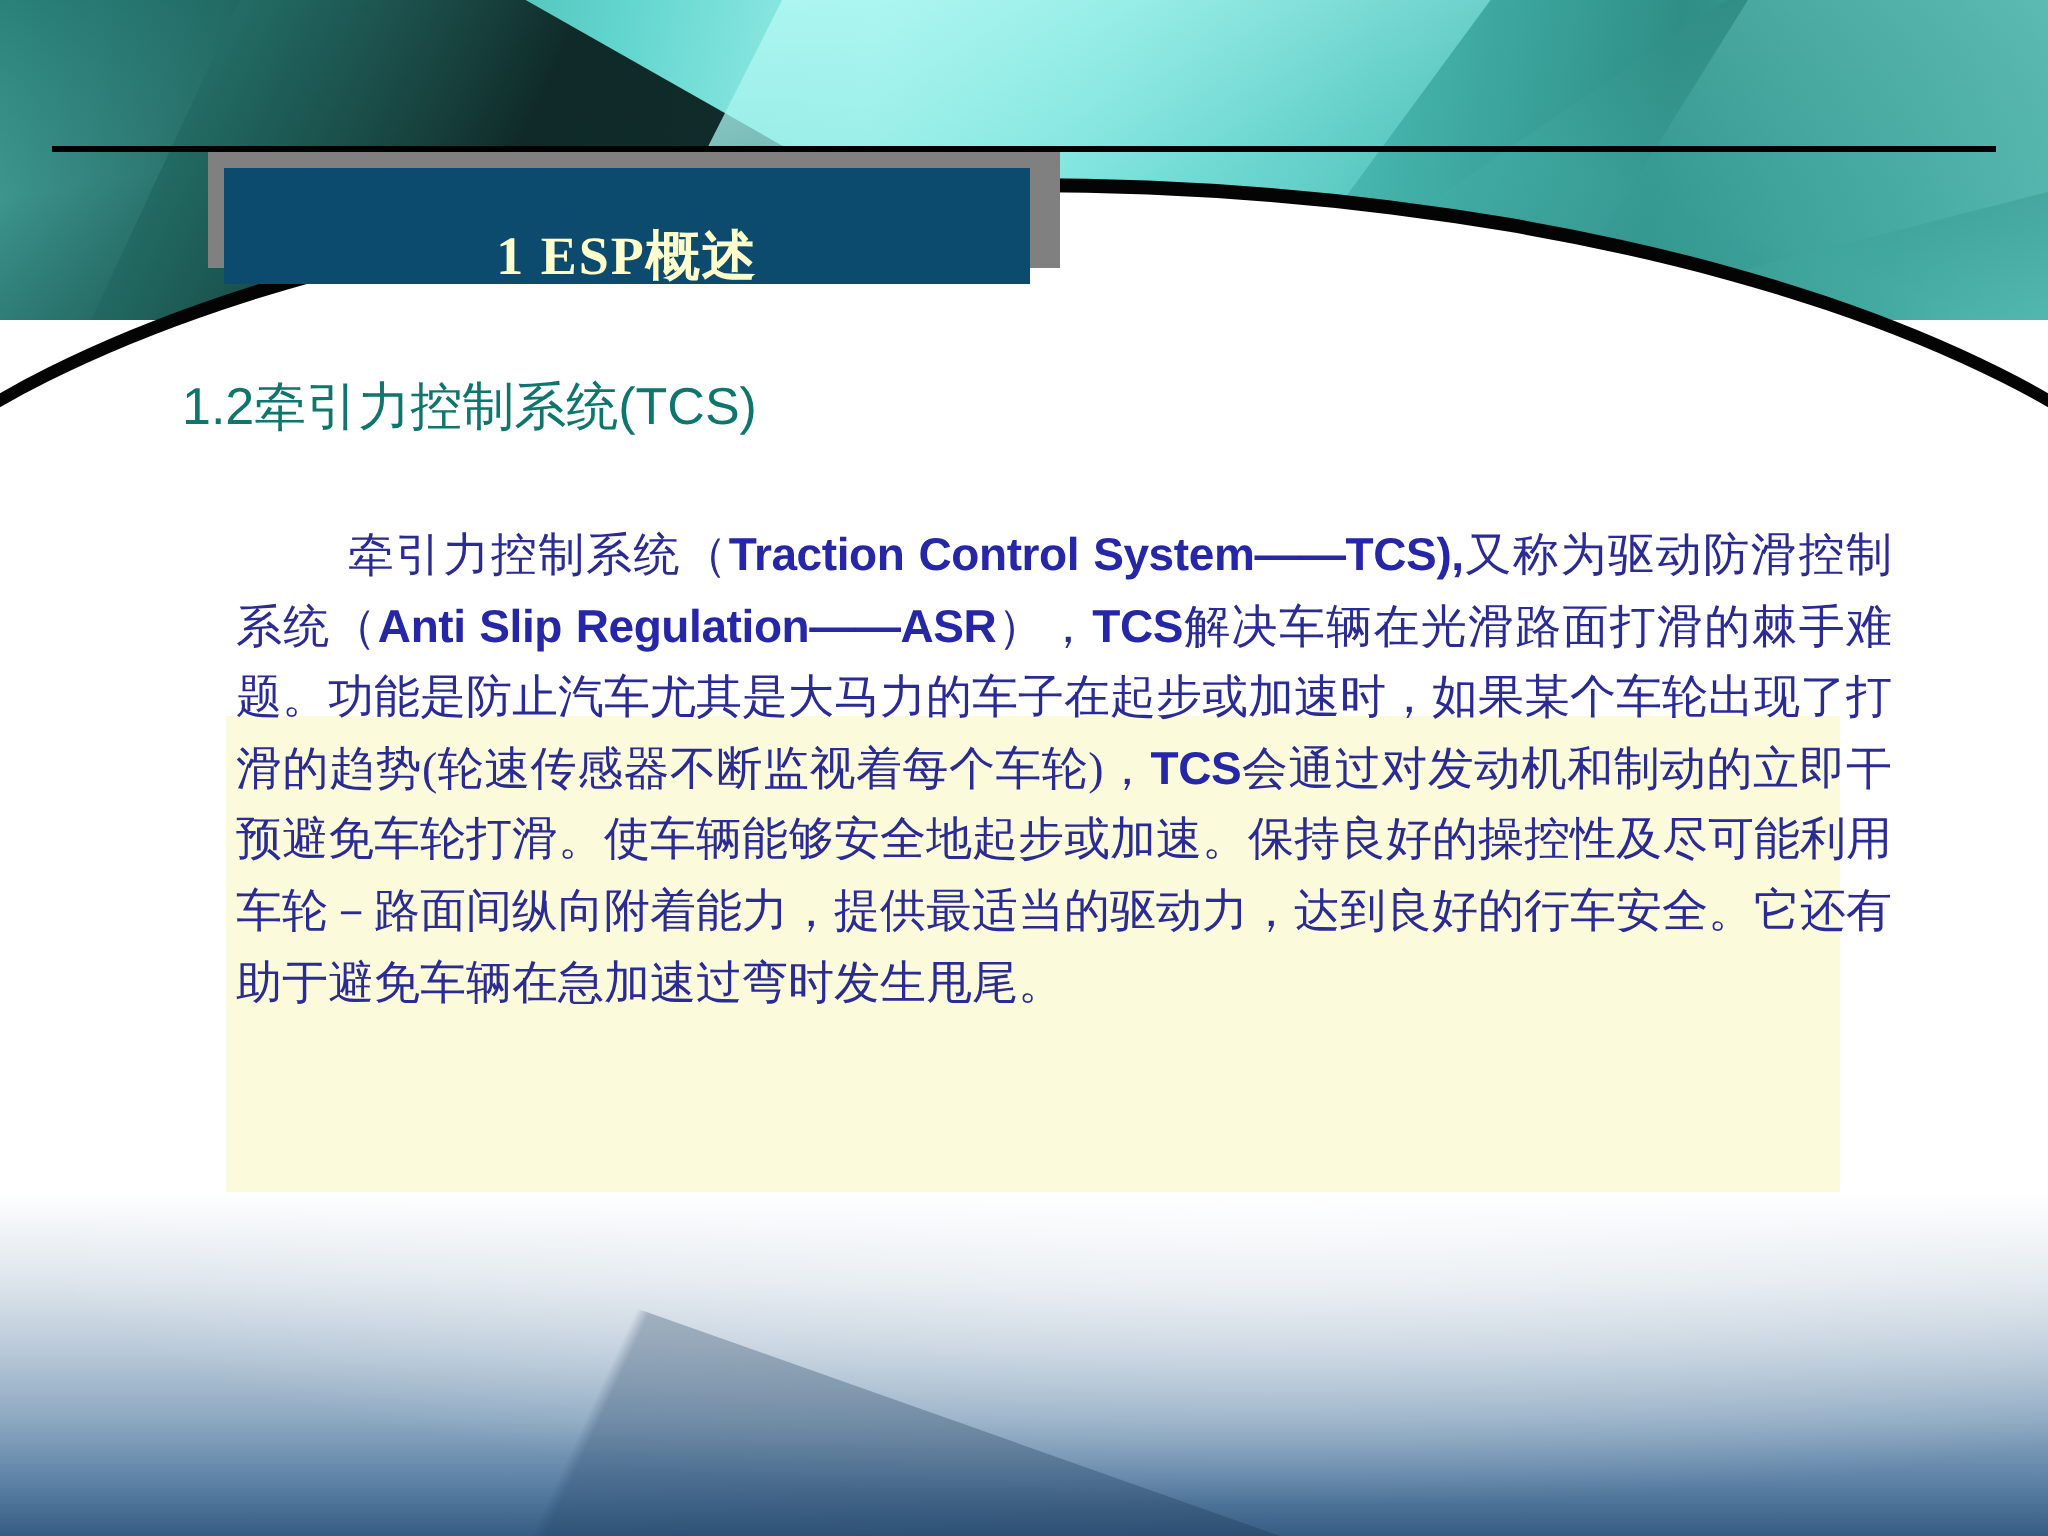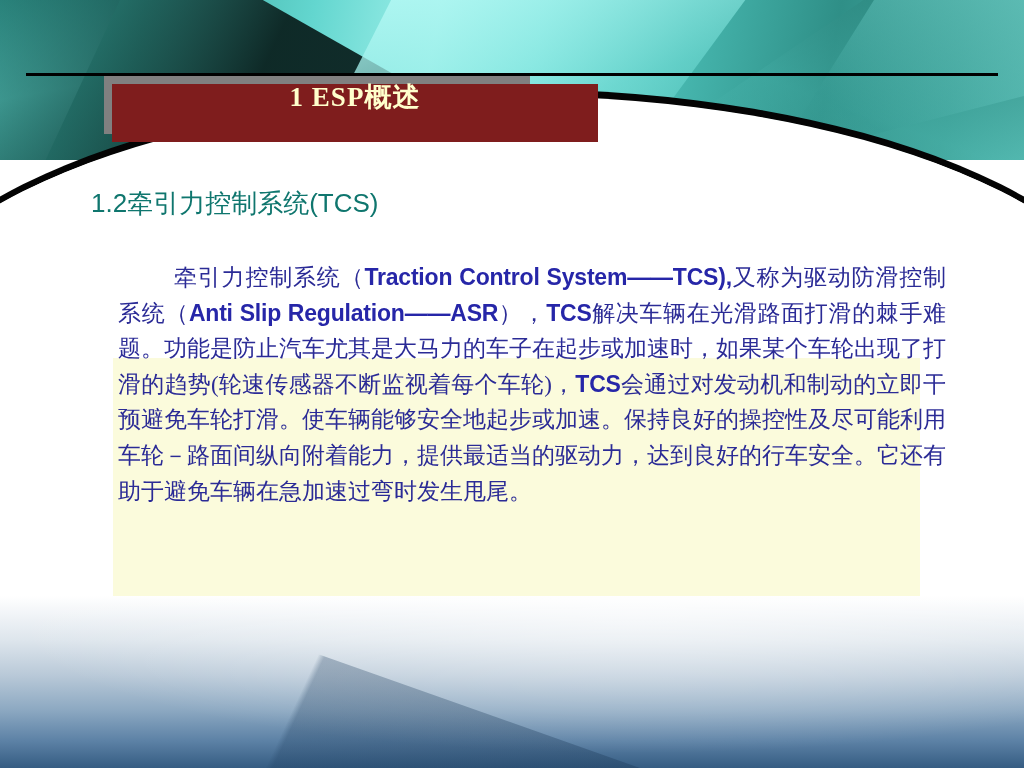--- a/index.html
+++ b/index.html
@@ -101,24 +101,24 @@
   
   .title-shadow {
     position: absolute;
     left: 104px; top: 76px;
     width: 426px; height: 58px;
     background: #808080;
   }
   .title-box {
     position: absolute;
     left: 112px; top: 84px;
-    width: 486px; height: 58px;
-    background: #7f1d1d;
+    width: 403px; height: 58px;
+    background: #0c4a6e;
     display: flex;
-    align-items: flex-start;
+    align-items: flex-end;
     justify-content: center;
   }
   .title-text {
     color: #ffffcc;
     font-family: "Liberation Serif", "DejaVu Serif", serif;
     font-weight: bold;
     font-size: 27px;
     letter-spacing: 1px;
     line-height: 1;
     white-space: nowrap;

